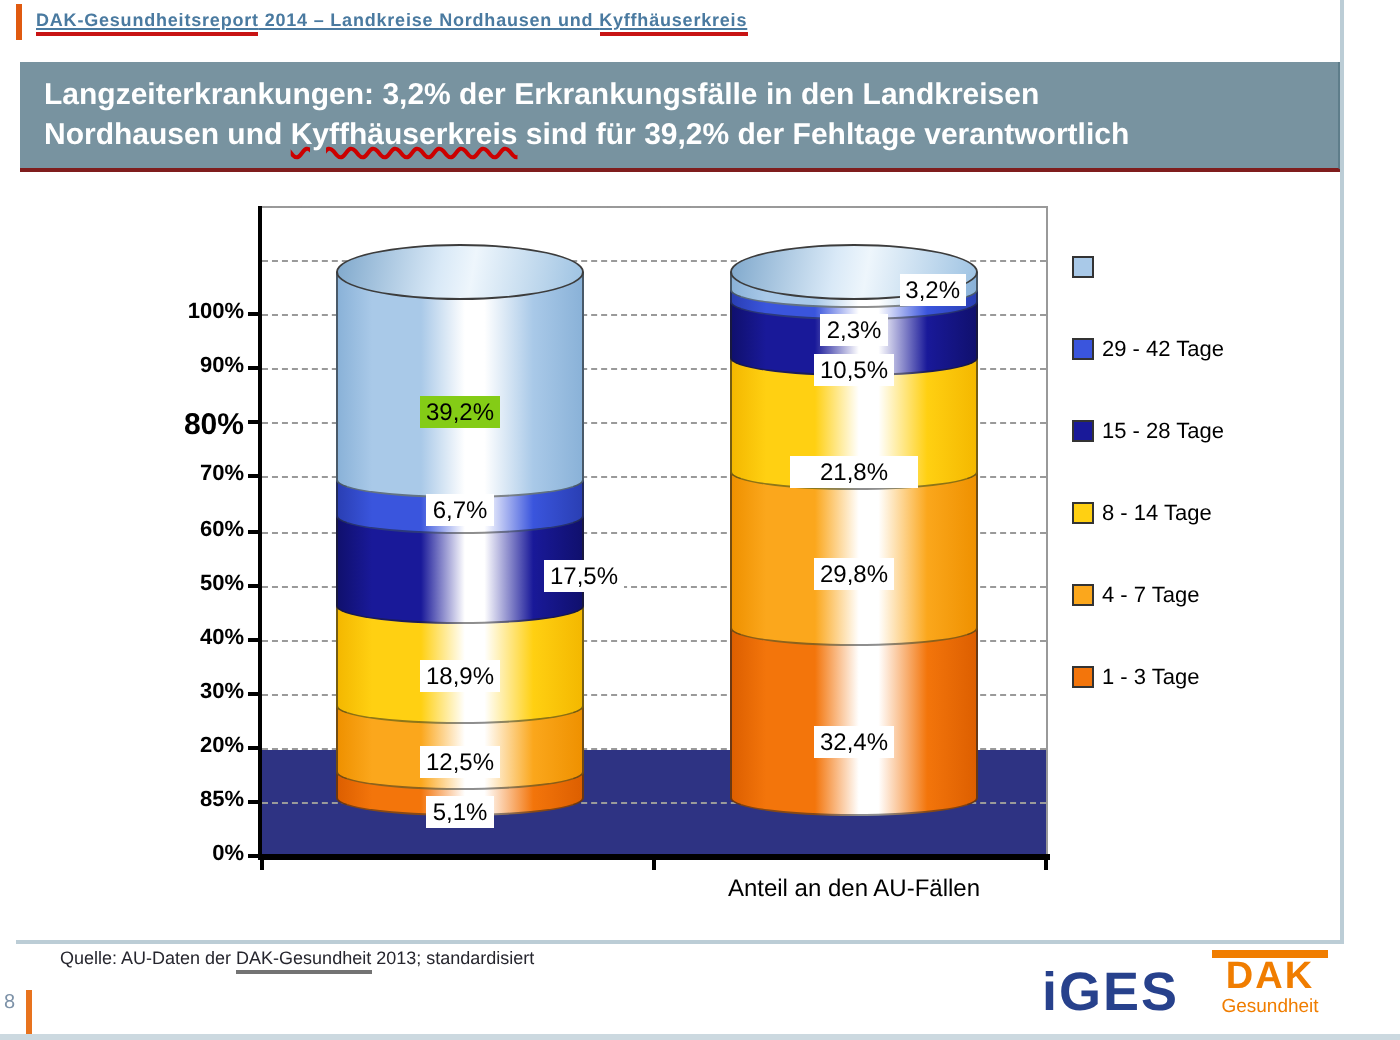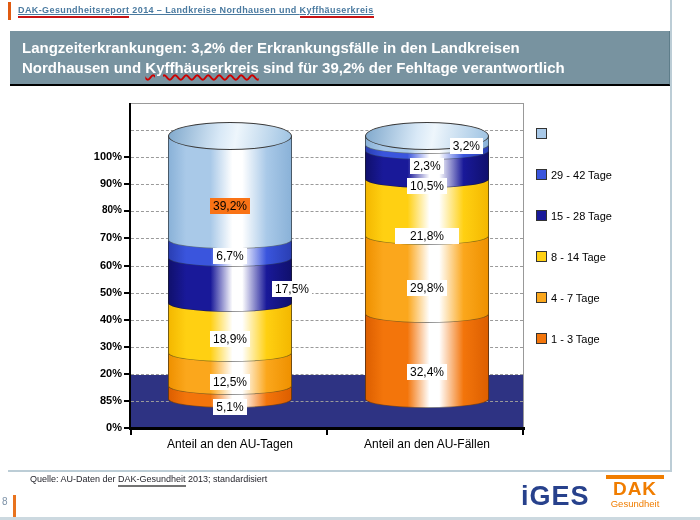--- a/index.html
+++ b/index.html
@@ -4,21 +4,21 @@
 <style>
   html,body{margin:0;padding:0;}
   body{width:700px;height:520px;position:relative;background:#ffffff;
        font-family:"Liberation Sans","DejaVu Sans",sans-serif;overflow:hidden;}
   .abs{position:absolute;}
   .accent-bar{left:8px;top:2px;width:3px;height:18px;background:#e05a10;}
   .header{left:18px;top:5px;font-size:9px;font-weight:bold;letter-spacing:0.4px;
           color:#4a7aa0;text-decoration:underline;white-space:nowrap;}
   .red-u{border-bottom:2px solid #c81414;padding-bottom:1px;}
   .title-bar{left:10px;top:31px;width:662px;height:55px;box-sizing:border-box;
-             background:#7893a0;border-right:3px solid #5e7d8a;border-bottom:2px solid #000000;
+             background:#7893a0;border-right:3px solid #5e7d8a;border-bottom:2px solid #7f1d1d;
              color:#ffffff;font-weight:bold;font-size:15px;line-height:20px;
              padding:7px 8px 0 12px;}
   .wavy{text-decoration:underline;text-decoration-style:wavy;
         text-decoration-color:#cc0000;text-decoration-thickness:2px;}
   .footer-rule{left:8px;top:470px;width:664px;height:0;border-top:2px solid #bccdd6;}
   .right-rule{left:670px;top:0;width:2px;height:470px;background:#bccdd6;}
   .bottom-edge{left:0;top:517px;width:700px;height:3px;background:#ccd9e0;}
   .footer{left:30px;top:474px;font-size:9px;color:#26262e;white-space:nowrap;}
   .red-u2{border-bottom:2px solid #737373;padding-bottom:1px;}
   .iges{left:521px;top:482px;font-size:27px;font-weight:800;color:#27418c;
@@ -69,39 +69,38 @@
     <div style="position: absolute; left: 84px; top: 340px; width: 38px; text-align: right; font-size: 11px; font-weight: bold; color: rgb(0, 0, 0); z-index: 3;">30%</div>
     <div style="position: absolute; left: 124px; top: 319px; width: 7px; height: 2px; background: rgb(0, 0, 0); z-index: 3;"></div>
     <div style="position: absolute; left: 84px; top: 313px; width: 38px; text-align: right; font-size: 11px; font-weight: bold; color: rgb(0, 0, 0); z-index: 3;">40%</div>
     <div style="position: absolute; left: 124px; top: 292px; width: 7px; height: 2px; background: rgb(0, 0, 0); z-index: 3;"></div>
     <div style="position: absolute; left: 84px; top: 286px; width: 38px; text-align: right; font-size: 11px; font-weight: bold; color: rgb(0, 0, 0); z-index: 3;">50%</div>
     <div style="position: absolute; left: 124px; top: 265px; width: 7px; height: 2px; background: rgb(0, 0, 0); z-index: 3;"></div>
     <div style="position: absolute; left: 84px; top: 259px; width: 38px; text-align: right; font-size: 11px; font-weight: bold; color: rgb(0, 0, 0); z-index: 3;">60%</div>
     <div style="position: absolute; left: 124px; top: 237px; width: 7px; height: 2px; background: rgb(0, 0, 0); z-index: 3;"></div>
     <div style="position: absolute; left: 84px; top: 231px; width: 38px; text-align: right; font-size: 11px; font-weight: bold; color: rgb(0, 0, 0); z-index: 3;">70%</div>
     <div style="position: absolute; left: 124px; top: 210px; width: 7px; height: 2px; background: rgb(0, 0, 0); z-index: 3;"></div>
-    <div style="position: absolute; left: 84px; top: 204px; width: 38px; text-align: right; font-size: 10px; font-weight: bold; color: rgb(0, 0, 0); z-index: 3;">80%</div>
+    <div style="position: absolute; left: 84px; top: 204px; width: 38px; text-align: right; font-size: 15px; font-weight: bold; color: rgb(0, 0, 0); z-index: 3;">80%</div>
     <div style="position: absolute; left: 124px; top: 183px; width: 7px; height: 2px; background: rgb(0, 0, 0); z-index: 3;"></div>
     <div style="position: absolute; left: 84px; top: 177px; width: 38px; text-align: right; font-size: 11px; font-weight: bold; color: rgb(0, 0, 0); z-index: 3;">90%</div>
     <div style="position: absolute; left: 124px; top: 156px; width: 7px; height: 2px; background: rgb(0, 0, 0); z-index: 3;"></div>
     <div style="position: absolute; left: 84px; top: 150px; width: 38px; text-align: right; font-size: 11px; font-weight: bold; color: rgb(0, 0, 0); z-index: 3;">100%</div>
     <div style="position: absolute; left: 129px; top: 427px; width: 396px; height: 3px; background: rgb(0, 0, 0); z-index: 3;"></div>
     <div style="position: absolute; left: 130px; top: 428px; width: 2px; height: 7px; background: rgb(0, 0, 0); z-index: 3;"></div>
     <div style="position: absolute; left: 326px; top: 428px; width: 2px; height: 7px; background: rgb(0, 0, 0); z-index: 3;"></div>
     <div style="position: absolute; left: 522px; top: 428px; width: 2px; height: 7px; background: rgb(0, 0, 0); z-index: 3;"></div>
-    <div style="position: absolute; left: 140px; top: 437px; width: 180px; text-align: center; font-size: 12px; color: rgb(0, 0, 0); z-index: 3;">Anteil an den AU-Tagen</div>
     <div style="position: absolute; left: 337px; top: 437px; width: 180px; text-align: center; font-size: 12px; color: rgb(0, 0, 0); z-index: 3;">Anteil an den AU-Fällen</div>
     <div style="position: absolute; left: 168px; top: 384.638px; width: 122px; height: 22.362px; background: linear-gradient(90deg, rgb(221, 95, 0) 0%, rgb(243, 117, 11) 14%, rgb(243, 117, 11) 34%, rgb(255, 255, 255) 52%, rgb(255, 255, 255) 60%, rgb(243, 117, 11) 80%, rgb(221, 95, 0) 100%); border-left: 1px solid rgba(30, 30, 30, 0.6); border-right: 1px solid rgba(30, 30, 30, 0.6); border-bottom: 1px solid rgba(30, 30, 30, 0.5); border-radius: 0px 0px 50% 50% / 0px 0px 9px 9px; z-index: 10;"></div>
     <div style="position: absolute; left: 168px; top: 351.888px; width: 122px; height: 41.75px; background: linear-gradient(90deg, rgb(239, 145, 0) 0%, rgb(251, 167, 28) 14%, rgb(251, 167, 28) 34%, rgb(255, 255, 255) 52%, rgb(255, 255, 255) 60%, rgb(251, 167, 28) 80%, rgb(239, 145, 0) 100%); border-left: 1px solid rgba(30, 30, 30, 0.6); border-right: 1px solid rgba(30, 30, 30, 0.6); border-bottom: 1px solid rgba(30, 30, 30, 0.5); border-radius: 0px 0px 50% 50% / 0px 0px 9px 9px; z-index: 11;"></div>
     <div style="position: absolute; left: 168px; top: 302.37px; width: 122px; height: 58.518px; background: linear-gradient(90deg, rgb(244, 184, 0) 0%, rgb(255, 208, 18) 14%, rgb(255, 208, 18) 34%, rgb(255, 255, 255) 52%, rgb(255, 255, 255) 60%, rgb(255, 208, 18) 80%, rgb(244, 184, 0) 100%); border-left: 1px solid rgba(30, 30, 30, 0.6); border-right: 1px solid rgba(30, 30, 30, 0.6); border-bottom: 1px solid rgba(30, 30, 30, 0.5); border-radius: 0px 0px 50% 50% / 0px 0px 9px 9px; z-index: 12;"></div>
     <div style="position: absolute; left: 168px; top: 256.52px; width: 122px; height: 54.85px; background: linear-gradient(90deg, rgb(16, 16, 110) 0%, rgb(25, 25, 153) 14%, rgb(25, 25, 153) 34%, rgb(255, 255, 255) 52%, rgb(255, 255, 255) 60%, rgb(25, 25, 153) 80%, rgb(16, 16, 110) 100%); border-left: 1px solid rgba(30, 30, 30, 0.6); border-right: 1px solid rgba(30, 30, 30, 0.6); border-bottom: 1px solid rgba(30, 30, 30, 0.5); border-radius: 0px 0px 50% 50% / 0px 0px 9px 9px; z-index: 13;"></div>
     <div style="position: absolute; left: 168px; top: 238.966px; width: 122px; height: 26.554px; background: linear-gradient(90deg, rgb(42, 63, 180) 0%, rgb(58, 85, 221) 14%, rgb(58, 85, 221) 34%, rgb(255, 255, 255) 52%, rgb(255, 255, 255) 60%, rgb(58, 85, 221) 80%, rgb(42, 63, 180) 100%); border-left: 1px solid rgba(30, 30, 30, 0.6); border-right: 1px solid rgba(30, 30, 30, 0.6); border-bottom: 1px solid rgba(30, 30, 30, 0.5); border-radius: 0px 0px 50% 50% / 0px 0px 9px 9px; z-index: 14;"></div>
     <div style="position: absolute; left: 168px; top: 136.262px; width: 122px; height: 111.704px; background: linear-gradient(90deg, rgb(138, 178, 216) 0%, rgb(169, 201, 232) 14%, rgb(169, 201, 232) 34%, rgb(255, 255, 255) 52%, rgb(255, 255, 255) 60%, rgb(169, 201, 232) 80%, rgb(138, 178, 216) 100%); border-left: 1px solid rgba(30, 30, 30, 0.6); border-right: 1px solid rgba(30, 30, 30, 0.6); border-bottom: 1px solid rgba(30, 30, 30, 0.5); border-radius: 0px 0px 50% 50% / 0px 0px 9px 9px; z-index: 15;"></div>
     <div style="position: absolute; left: 168px; top: 122px; width: 122px; height: 26px; border-radius: 50%; background: linear-gradient(100deg, rgb(127, 168, 204) 0%, rgb(217, 233, 247) 42%, rgb(238, 246, 252) 55%, rgb(157, 194, 226) 100%); border: 1px solid rgb(60, 60, 60); z-index: 20;"></div>
-    <div style="position: absolute; left: 168px; top: 184px; width: 124px; text-align: center; z-index: 30;"><span style="display: inline-block; background: #f97316; padding: 0px 3px; font-size: 12px; line-height: 16px; color: rgb(0, 0, 0); margin-top: 14px;">39,2%</span></div>
+    <div style="position: absolute; left: 168px; top: 184px; width: 124px; text-align: center; z-index: 30;"><span style="display: inline-block; background: #84cc16; padding: 0px 3px; font-size: 12px; line-height: 16px; color: rgb(0, 0, 0); margin-top: 14px;">39,2%</span></div>
     <div style="position: absolute; left: 168px; top: 246px; width: 124px; text-align: center; z-index: 30;"><span style="display: inline-block; background: rgb(255, 255, 255); padding: 0px 3px; font-size: 12px; line-height: 16px; color: rgb(0, 0, 0);">6,7%</span></div>
     <div style="position: absolute; left: 168px; top: 279px; width: 144px; text-align: right; z-index: 30;"><span style="display: inline-block; background: rgb(255, 255, 255); padding: 0px 3px; font-size: 12px; line-height: 16px; color: rgb(0, 0, 0);">17,5%</span></div>
     <div style="position: absolute; left: 168px; top: 329px; width: 124px; text-align: center; z-index: 30;"><span style="display: inline-block; background: rgb(255, 255, 255); padding: 0px 3px; font-size: 12px; line-height: 16px; color: rgb(0, 0, 0);">18,9%</span></div>
     <div style="position: absolute; left: 168px; top: 372px; width: 124px; text-align: center; z-index: 30;"><span style="display: inline-block; background: rgb(255, 255, 255); padding: 0px 3px; font-size: 12px; line-height: 16px; color: rgb(0, 0, 0);">12,5%</span></div>
     <div style="position: absolute; left: 168px; top: 397px; width: 124px; text-align: center; z-index: 30;"><span style="display: inline-block; background: rgb(255, 255, 255); padding: 0px 3px; font-size: 12px; line-height: 16px; color: rgb(0, 0, 0);">5,1%</span></div>
     <div style="position: absolute; left: 365px; top: 313.112px; width: 122px; height: 93.888px; background: linear-gradient(90deg, rgb(221, 95, 0) 0%, rgb(243, 117, 11) 14%, rgb(243, 117, 11) 34%, rgb(255, 255, 255) 52%, rgb(255, 255, 255) 60%, rgb(243, 117, 11) 80%, rgb(221, 95, 0) 100%); border-left: 1px solid rgba(30, 30, 30, 0.6); border-right: 1px solid rgba(30, 30, 30, 0.6); border-bottom: 1px solid rgba(30, 30, 30, 0.5); border-radius: 0px 0px 50% 50% / 0px 0px 9px 9px; z-index: 10;"></div>
     <div style="position: absolute; left: 365px; top: 235.036px; width: 122px; height: 87.076px; background: linear-gradient(90deg, rgb(239, 145, 0) 0%, rgb(251, 167, 28) 14%, rgb(251, 167, 28) 34%, rgb(255, 255, 255) 52%, rgb(255, 255, 255) 60%, rgb(251, 167, 28) 80%, rgb(239, 145, 0) 100%); border-left: 1px solid rgba(30, 30, 30, 0.6); border-right: 1px solid rgba(30, 30, 30, 0.6); border-bottom: 1px solid rgba(30, 30, 30, 0.5); border-radius: 0px 0px 50% 50% / 0px 0px 9px 9px; z-index: 11;"></div>
     <div style="position: absolute; left: 365px; top: 177.92px; width: 122px; height: 66.116px; background: linear-gradient(90deg, rgb(244, 184, 0) 0%, rgb(255, 208, 18) 14%, rgb(255, 208, 18) 34%, rgb(255, 255, 255) 52%, rgb(255, 255, 255) 60%, rgb(255, 208, 18) 80%, rgb(244, 184, 0) 100%); border-left: 1px solid rgba(30, 30, 30, 0.6); border-right: 1px solid rgba(30, 30, 30, 0.6); border-bottom: 1px solid rgba(30, 30, 30, 0.5); border-radius: 0px 0px 50% 50% / 0px 0px 9px 9px; z-index: 12;"></div>
     <div style="position: absolute; left: 365px; top: 150.41px; width: 122px; height: 36.51px; background: linear-gradient(90deg, rgb(16, 16, 110) 0%, rgb(25, 25, 153) 14%, rgb(25, 25, 153) 34%, rgb(255, 255, 255) 52%, rgb(255, 255, 255) 60%, rgb(25, 25, 153) 80%, rgb(16, 16, 110) 100%); border-left: 1px solid rgba(30, 30, 30, 0.6); border-right: 1px solid rgba(30, 30, 30, 0.6); border-bottom: 1px solid rgba(30, 30, 30, 0.5); border-radius: 0px 0px 50% 50% / 0px 0px 9px 9px; z-index: 13;"></div>
     <div style="position: absolute; left: 365px; top: 144.384px; width: 122px; height: 15.026px; background: linear-gradient(90deg, rgb(42, 63, 180) 0%, rgb(58, 85, 221) 14%, rgb(58, 85, 221) 34%, rgb(255, 255, 255) 52%, rgb(255, 255, 255) 60%, rgb(58, 85, 221) 80%, rgb(42, 63, 180) 100%); border-left: 1px solid rgba(30, 30, 30, 0.6); border-right: 1px solid rgba(30, 30, 30, 0.6); border-bottom: 1px solid rgba(30, 30, 30, 0.5); border-radius: 0px 0px 50% 50% / 0px 0px 9px 9px; z-index: 14;"></div>

